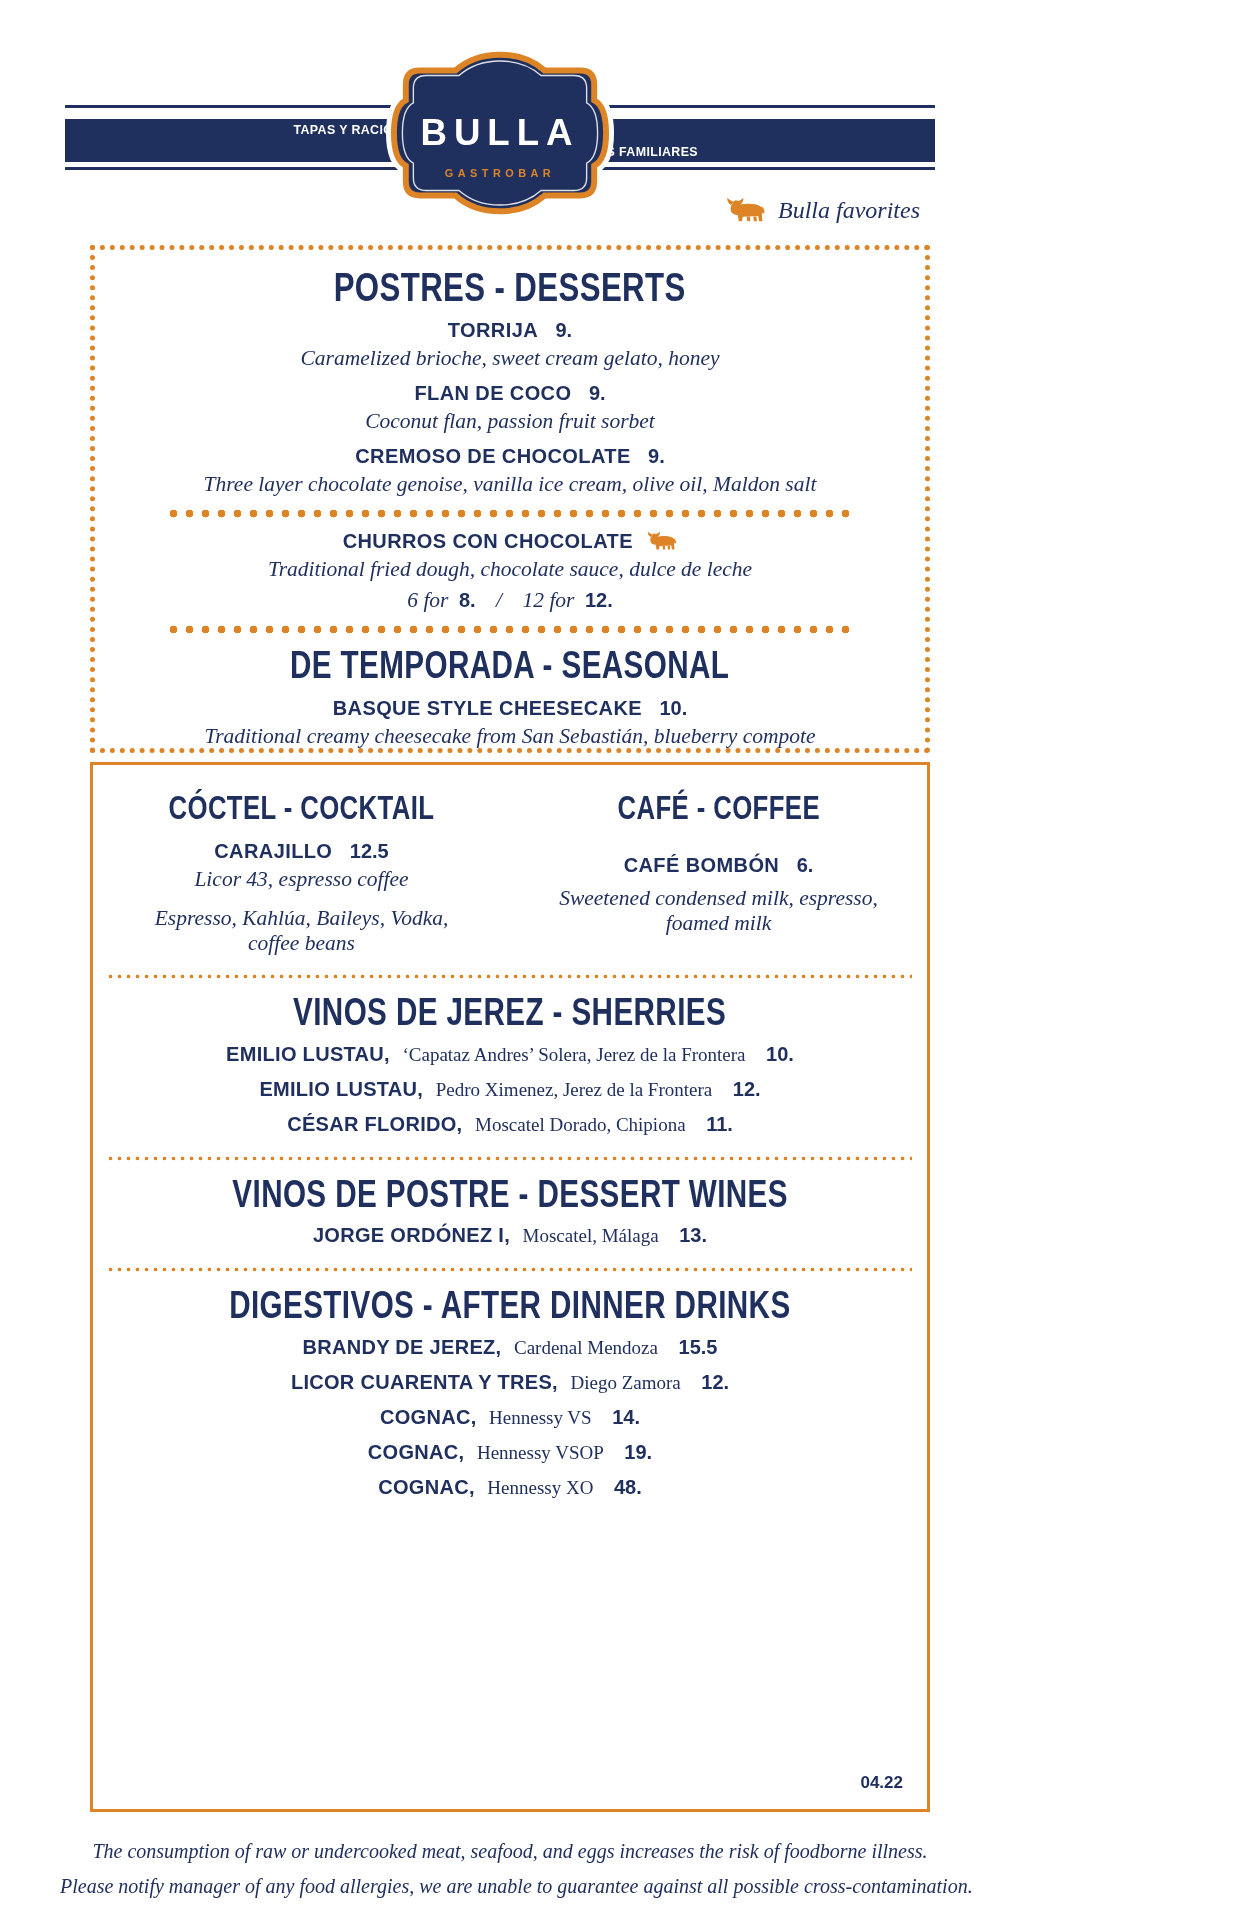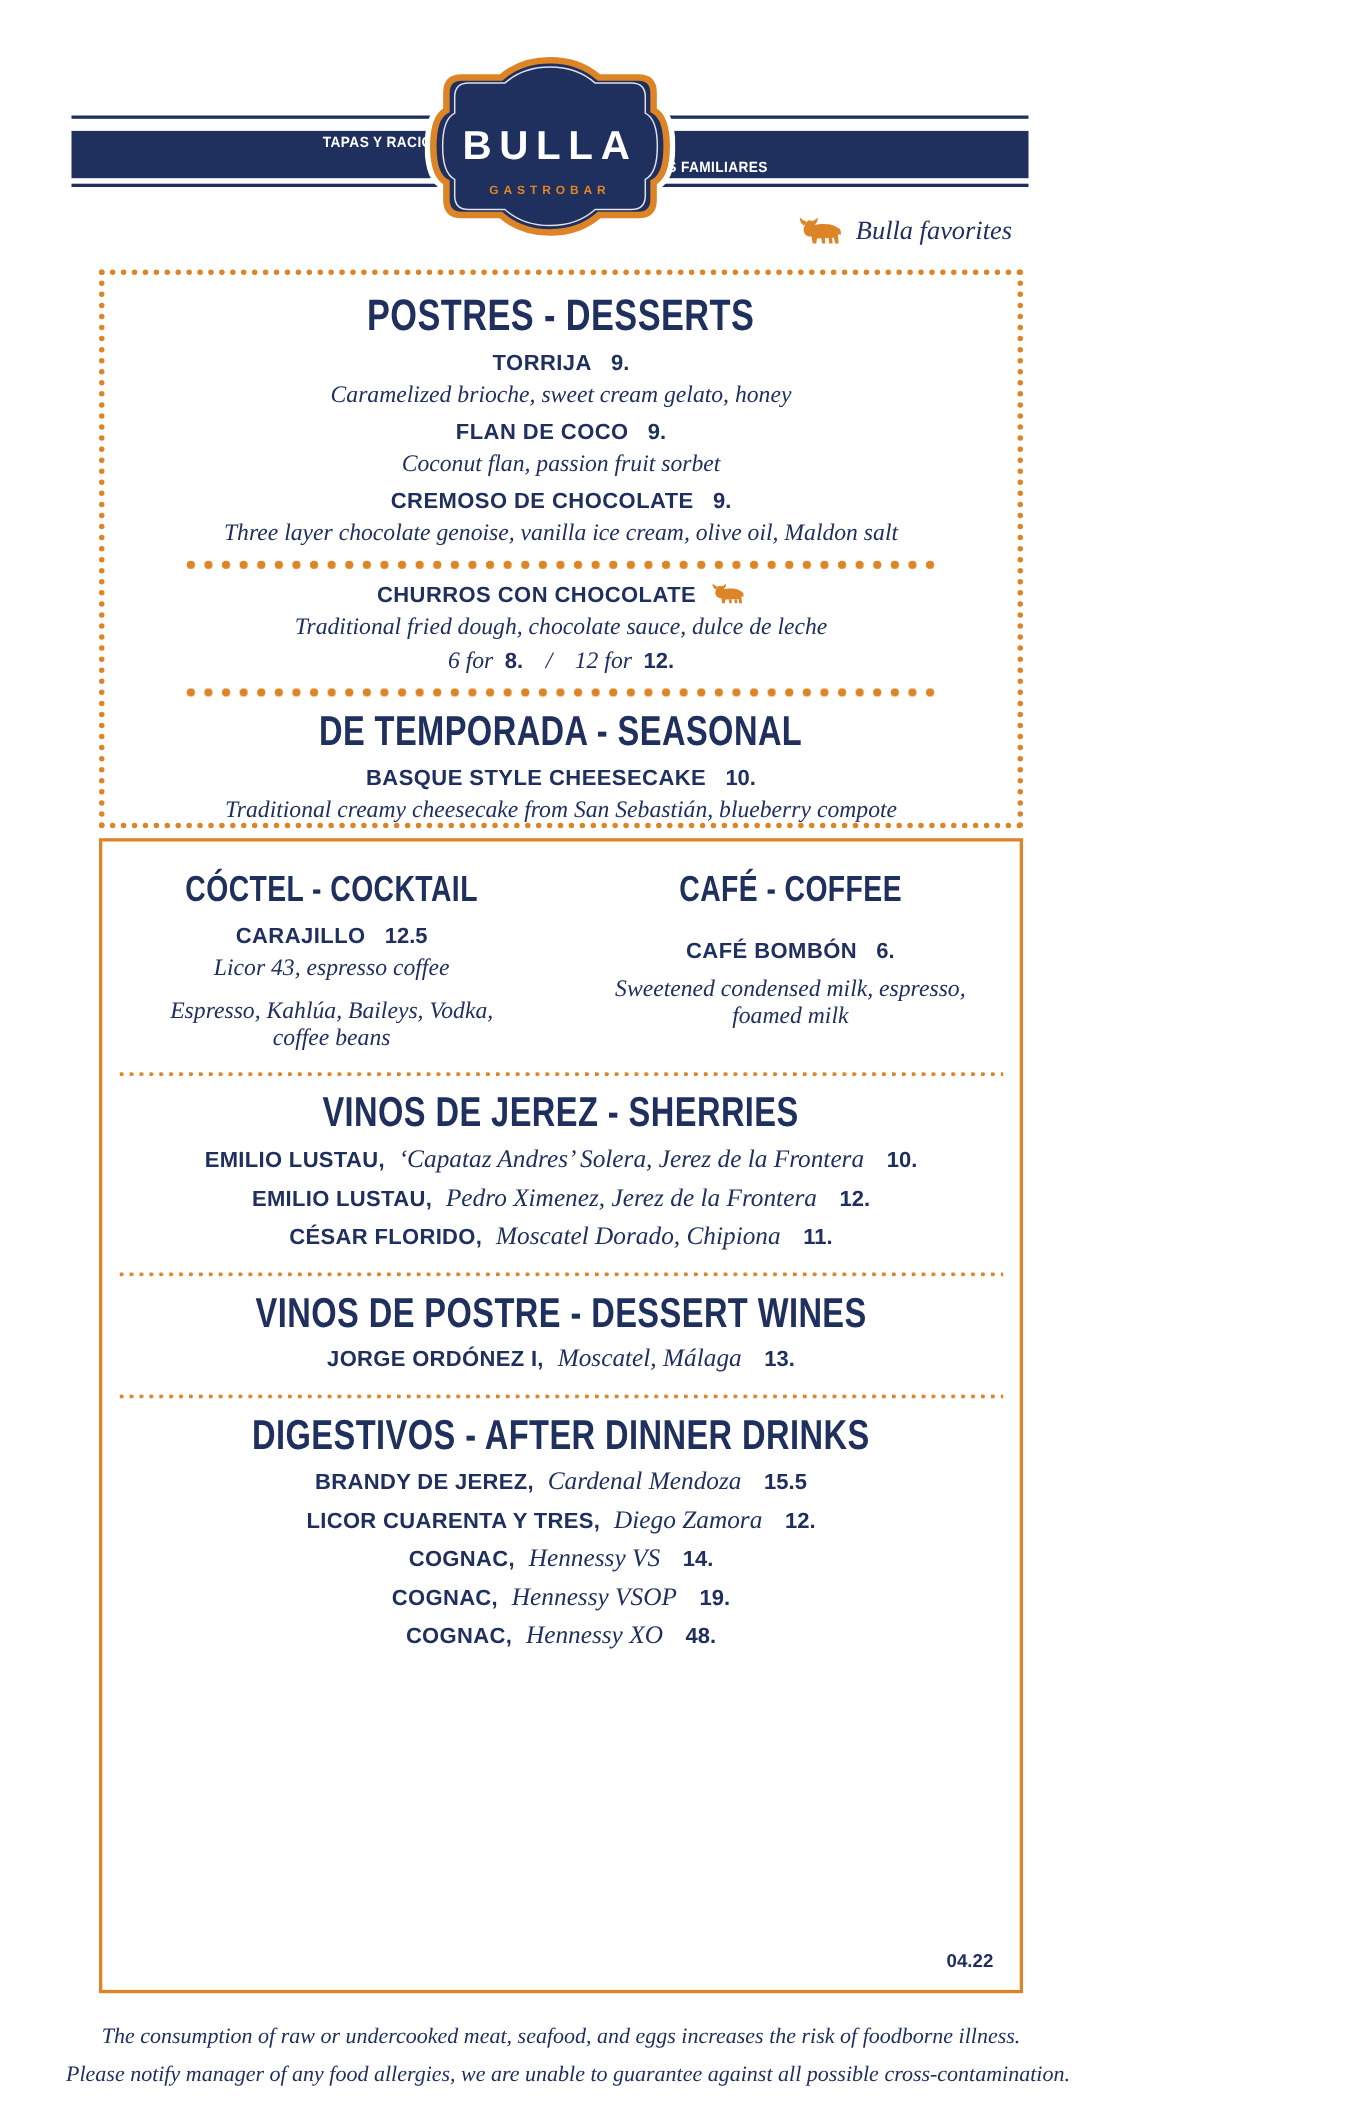--- a/index.html
+++ b/index.html
@@ -58,21 +58,21 @@
   .pricing .sep { margin:0 16px; }
   .bull-inline { width:30px; height:19px; color:#dd8427; margin-left:10px; vertical-align:-2px; }
 
   .two-col { display:flex; margin-top:6px; }
   .col { flex:1; }
   .col .idesc { max-width:350px; margin-left:auto; margin-right:auto; }
   .coffee-first { margin-top:28px; }
 
   .wline { margin-top:8px; font-size:20px; line-height:26px; }
   .wname { font-weight:bold; letter-spacing:0.3px; }
-  .wdesc { font-family:"Liberation Serif",serif; font-style:italic; font-size:23px; margin-left:7px; }
+  .wdesc { font-family:"Liberation Serif",serif; font-size:19px; margin-left:7px; }
   .wprice { font-weight:bold; margin-left:15px; }
 
   .version { position:absolute; right:24px; bottom:16px; font-weight:bold; font-size:17px; color:#20305e; }
 
   .footer { position:absolute; left:60px; top:1834px; width:900px; text-align:center; font-family:"Liberation Serif",serif; font-style:italic; font-size:20px; line-height:35px; color:#20305e; }
   .footer div { white-space:nowrap; }
 
   .bull { display:inline-block; }
 </style>
 </head>

